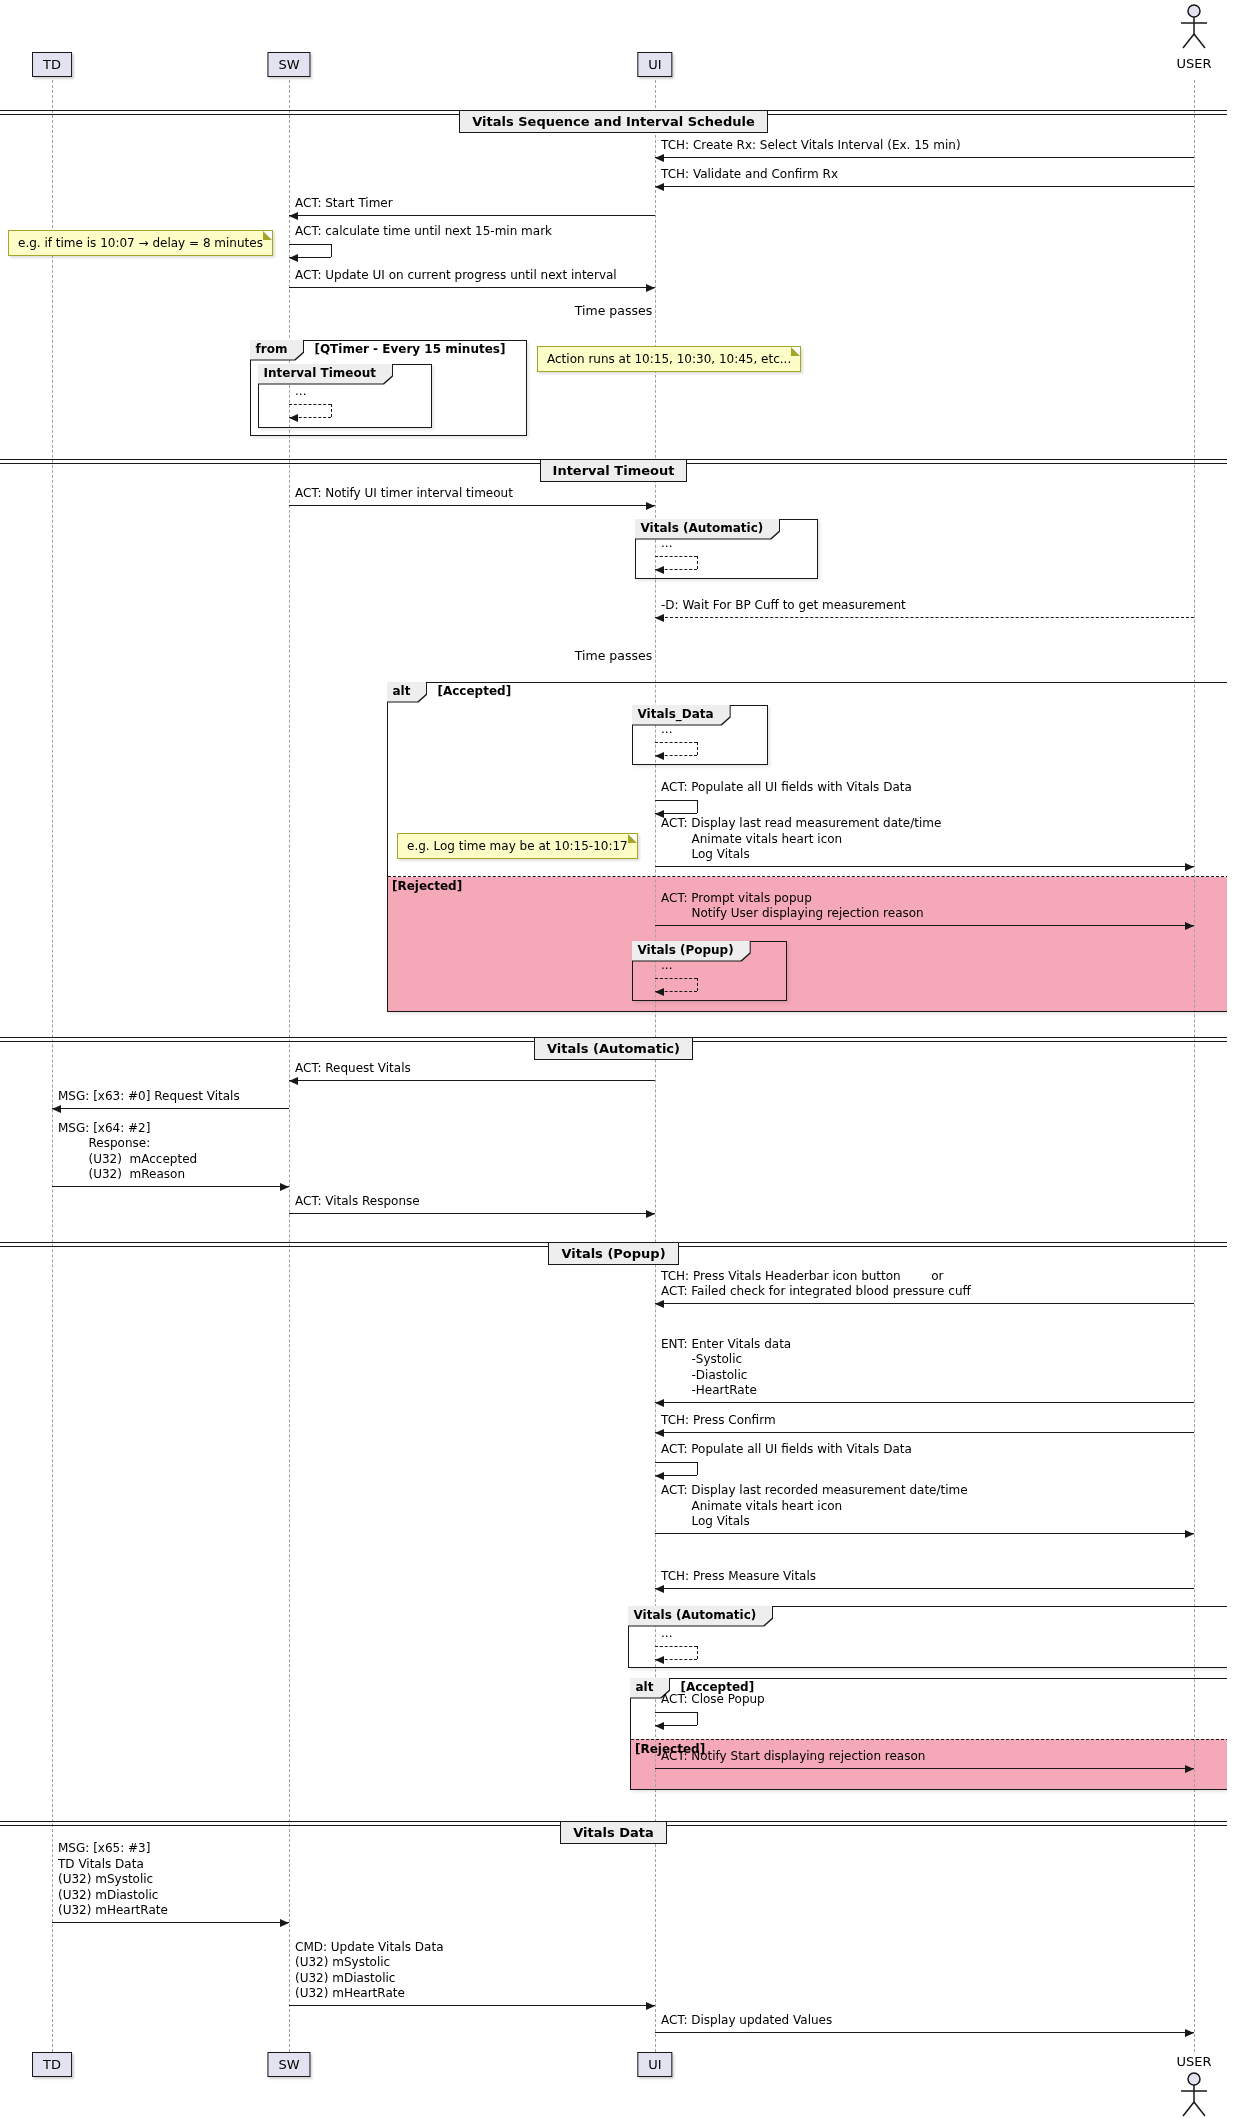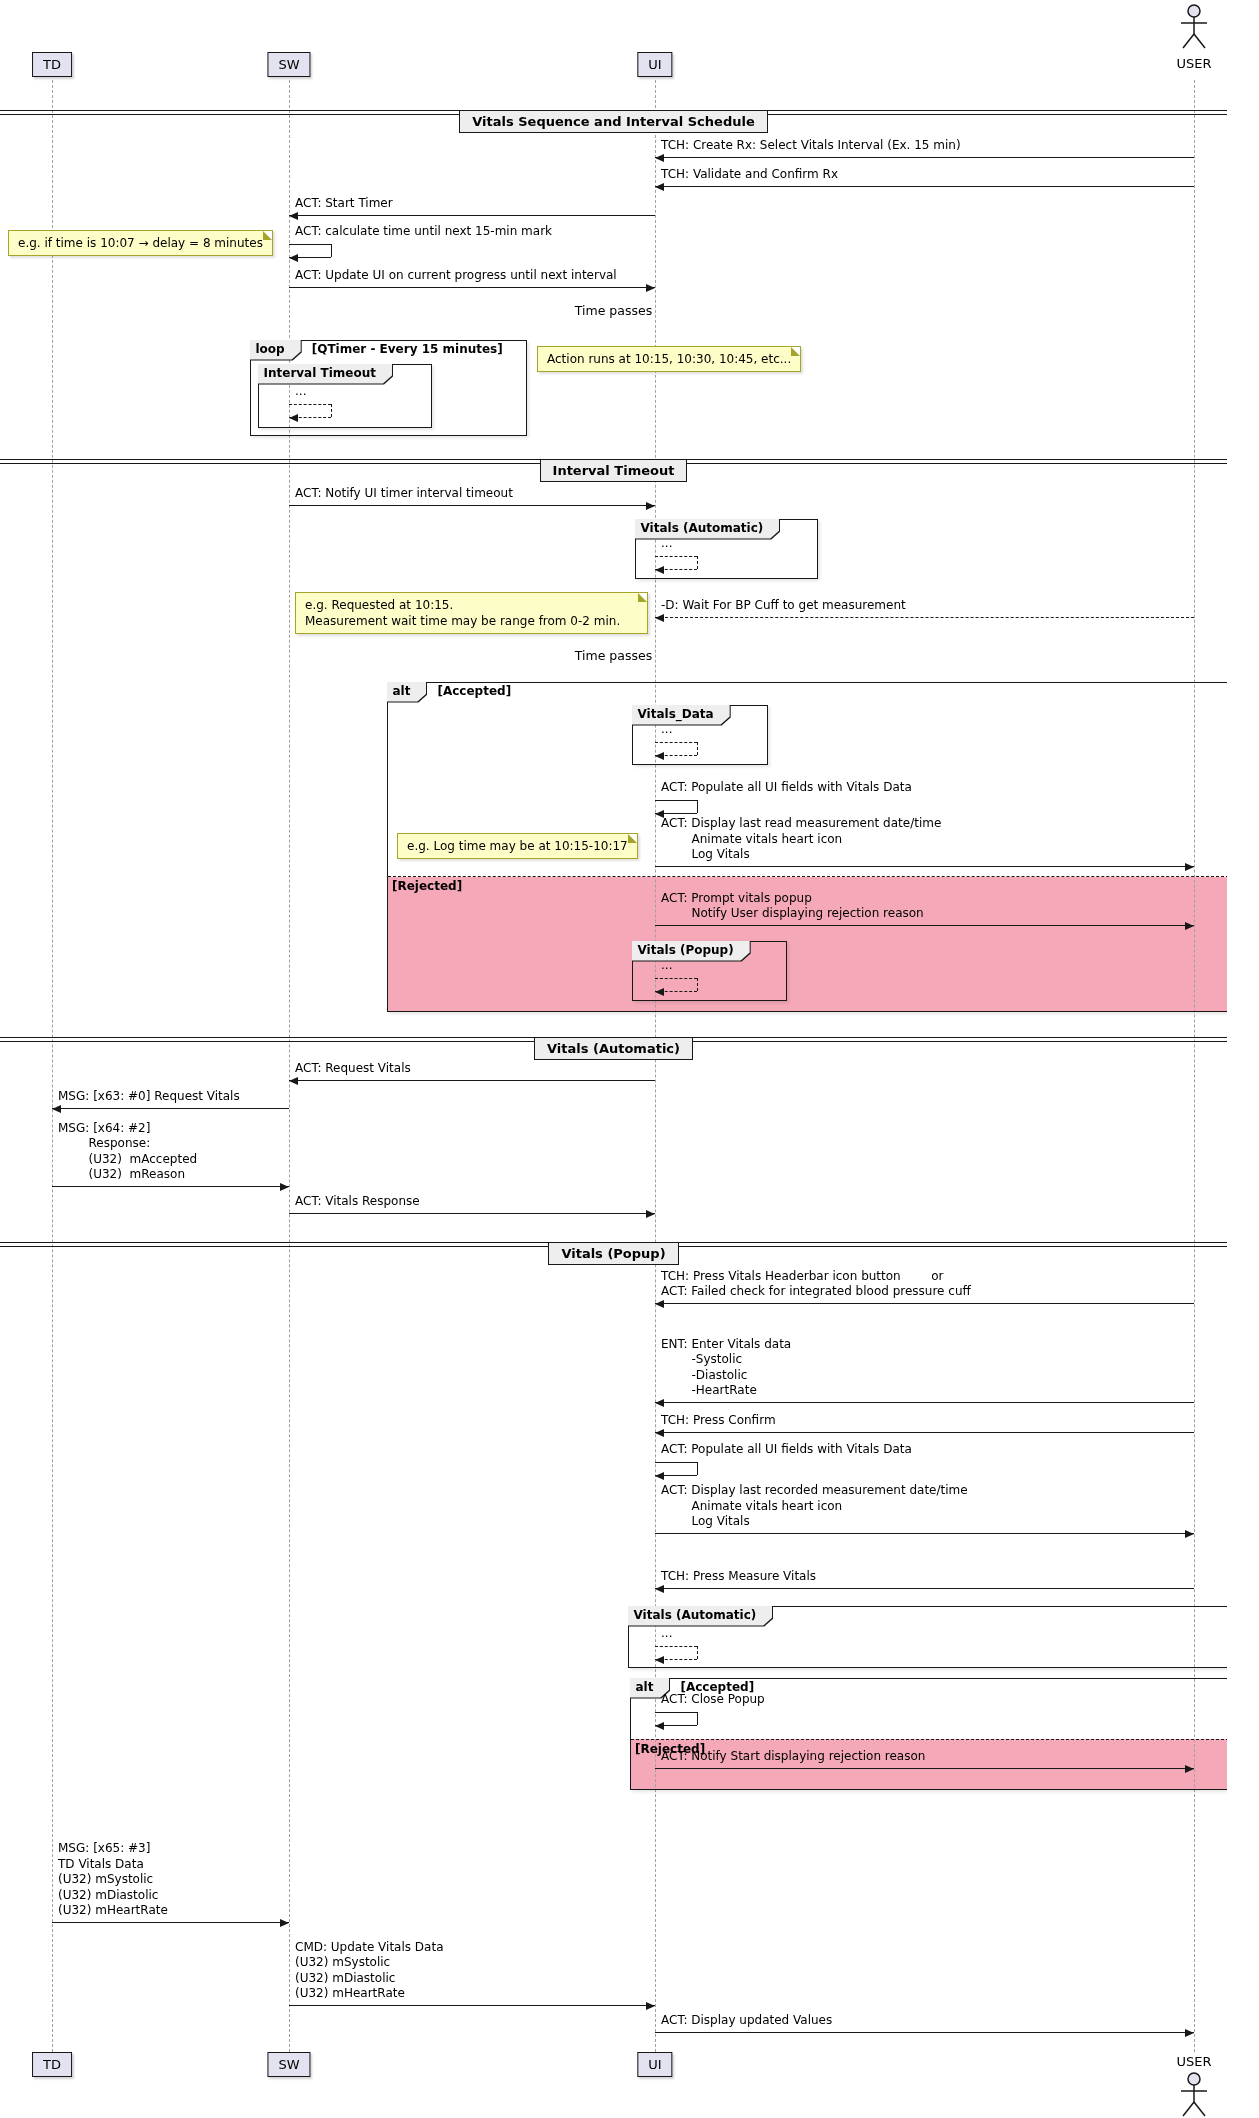--- a/index.html
+++ b/index.html
@@ -96,28 +96,32 @@
     <div class="dlabel">Interval Timeout</div>
   </div>
   <div class="divider" style="top:1028px">
     <div class="dlines"></div>
     <div class="dlabel">Vitals (Automatic)</div>
   </div>
   <div class="divider" style="top:1233px">
     <div class="dlines"></div>
     <div class="dlabel">Vitals (Popup)</div>
   </div>
+  <div class="divider" style="top:1812px">
+    <div class="dlines"></div>
+    <div class="dlabel">Vitals Data</div>
+  </div>
 
   <div class="delay" style="top:303px">Time passes</div>
   <div class="delay" style="top:648px">Time passes</div>
 
   <div class="frame" style="left:250px;top:340px;width:277px;height:96px">
     <div class="fhead">
       <span class="pent">
-          <span>loop</span>
+          <span>from</span>
         </span>
       <span class="guard">[QTimer - Every 15 minutes]</span>
     </div>
   </div>
 
   <div class="frame" style="left:258px;top:364px;width:174px;height:64px">
     <div class="fhead">
       <span class="pent">
           <span>Interval Timeout</span>
         </span>
@@ -177,22 +181,20 @@
         </span>
       <span class="guard">[Accepted]</span>
     </div>
     <div class="else" style="top:60px">
       <span class="lbl">[Rejected]</span>
     </div>
   </div>
 
   <div class="note" style="left:8px;top:230px">e.g. if time is 10:07 → delay = 8 minutes</div>
   <div class="note" style="left:537px;top:346px">Action runs at 10:15, 10:30, 10:45, etc...</div>
-  <div class="note" style="left:295px;top:592px;width:353px">e.g. Requested at 10:15.
-Measurement wait time may be range from 0-2 min.</div>
   <div class="note" style="left:397px;top:833px">e.g. Log time may be at 10:15-10:17</div>
 
   <div class="msg" style="left:655px;top:157px;width:539px">
     <div class="lbl">TCH: Create Rx: Select Vitals Interval (Ex. 15 min)</div>
     <div class="ln"></div>
       <span class="ah l"></span>
   </div>
   <div class="msg" style="left:655px;top:186px;width:539px">
     <div class="lbl">TCH: Validate and Confirm Rx</div>
     <div class="ln"></div>

